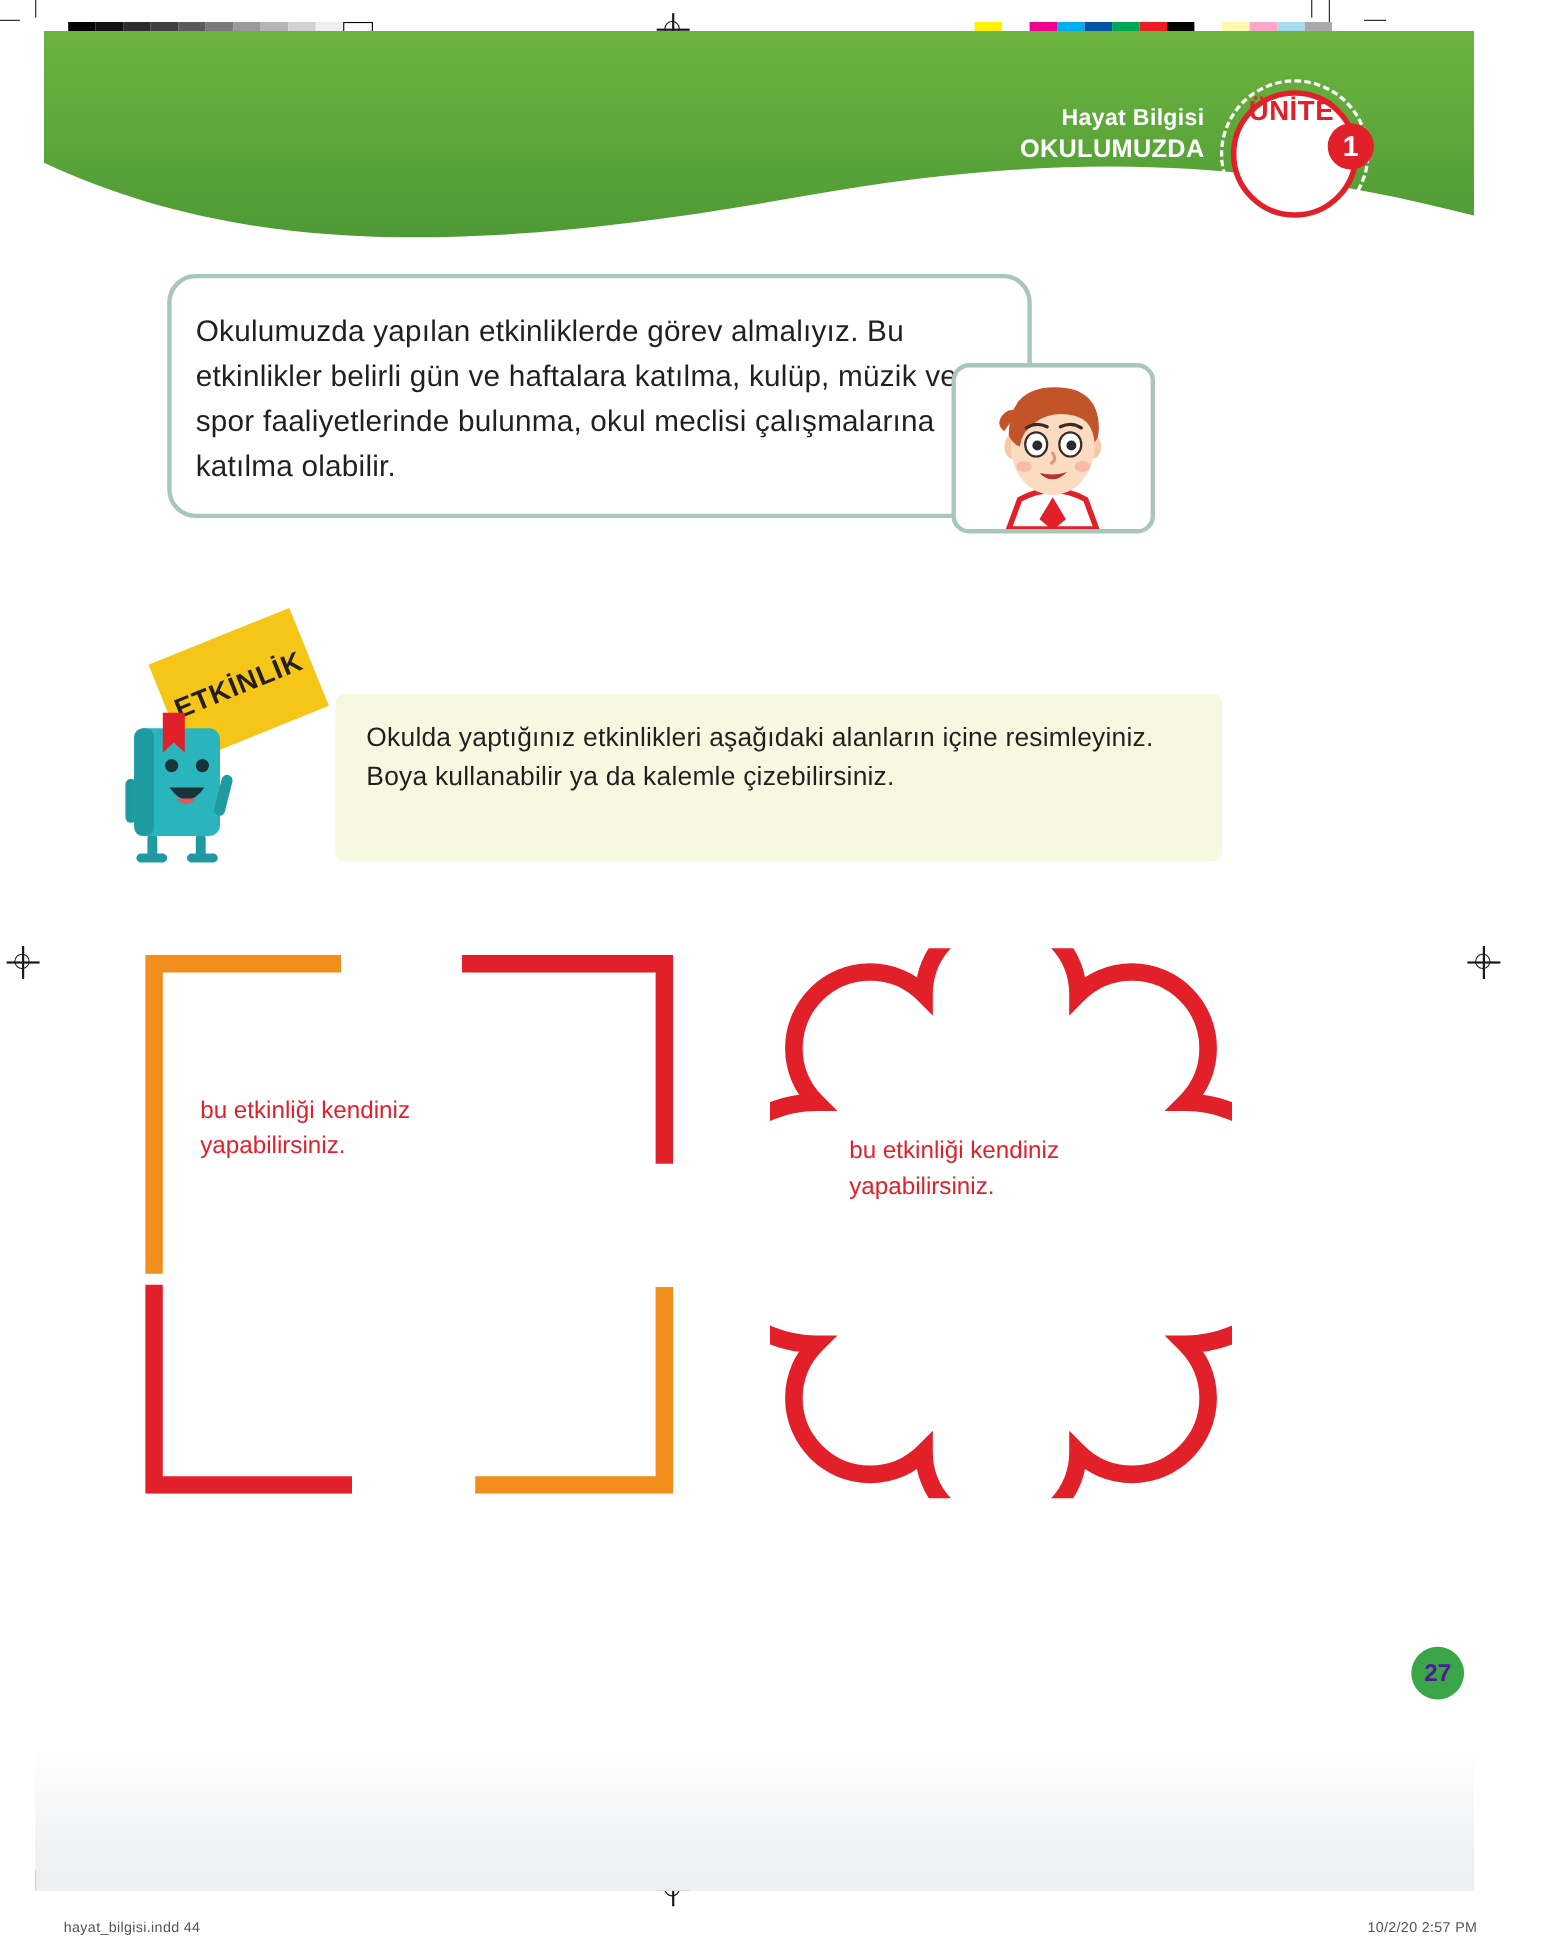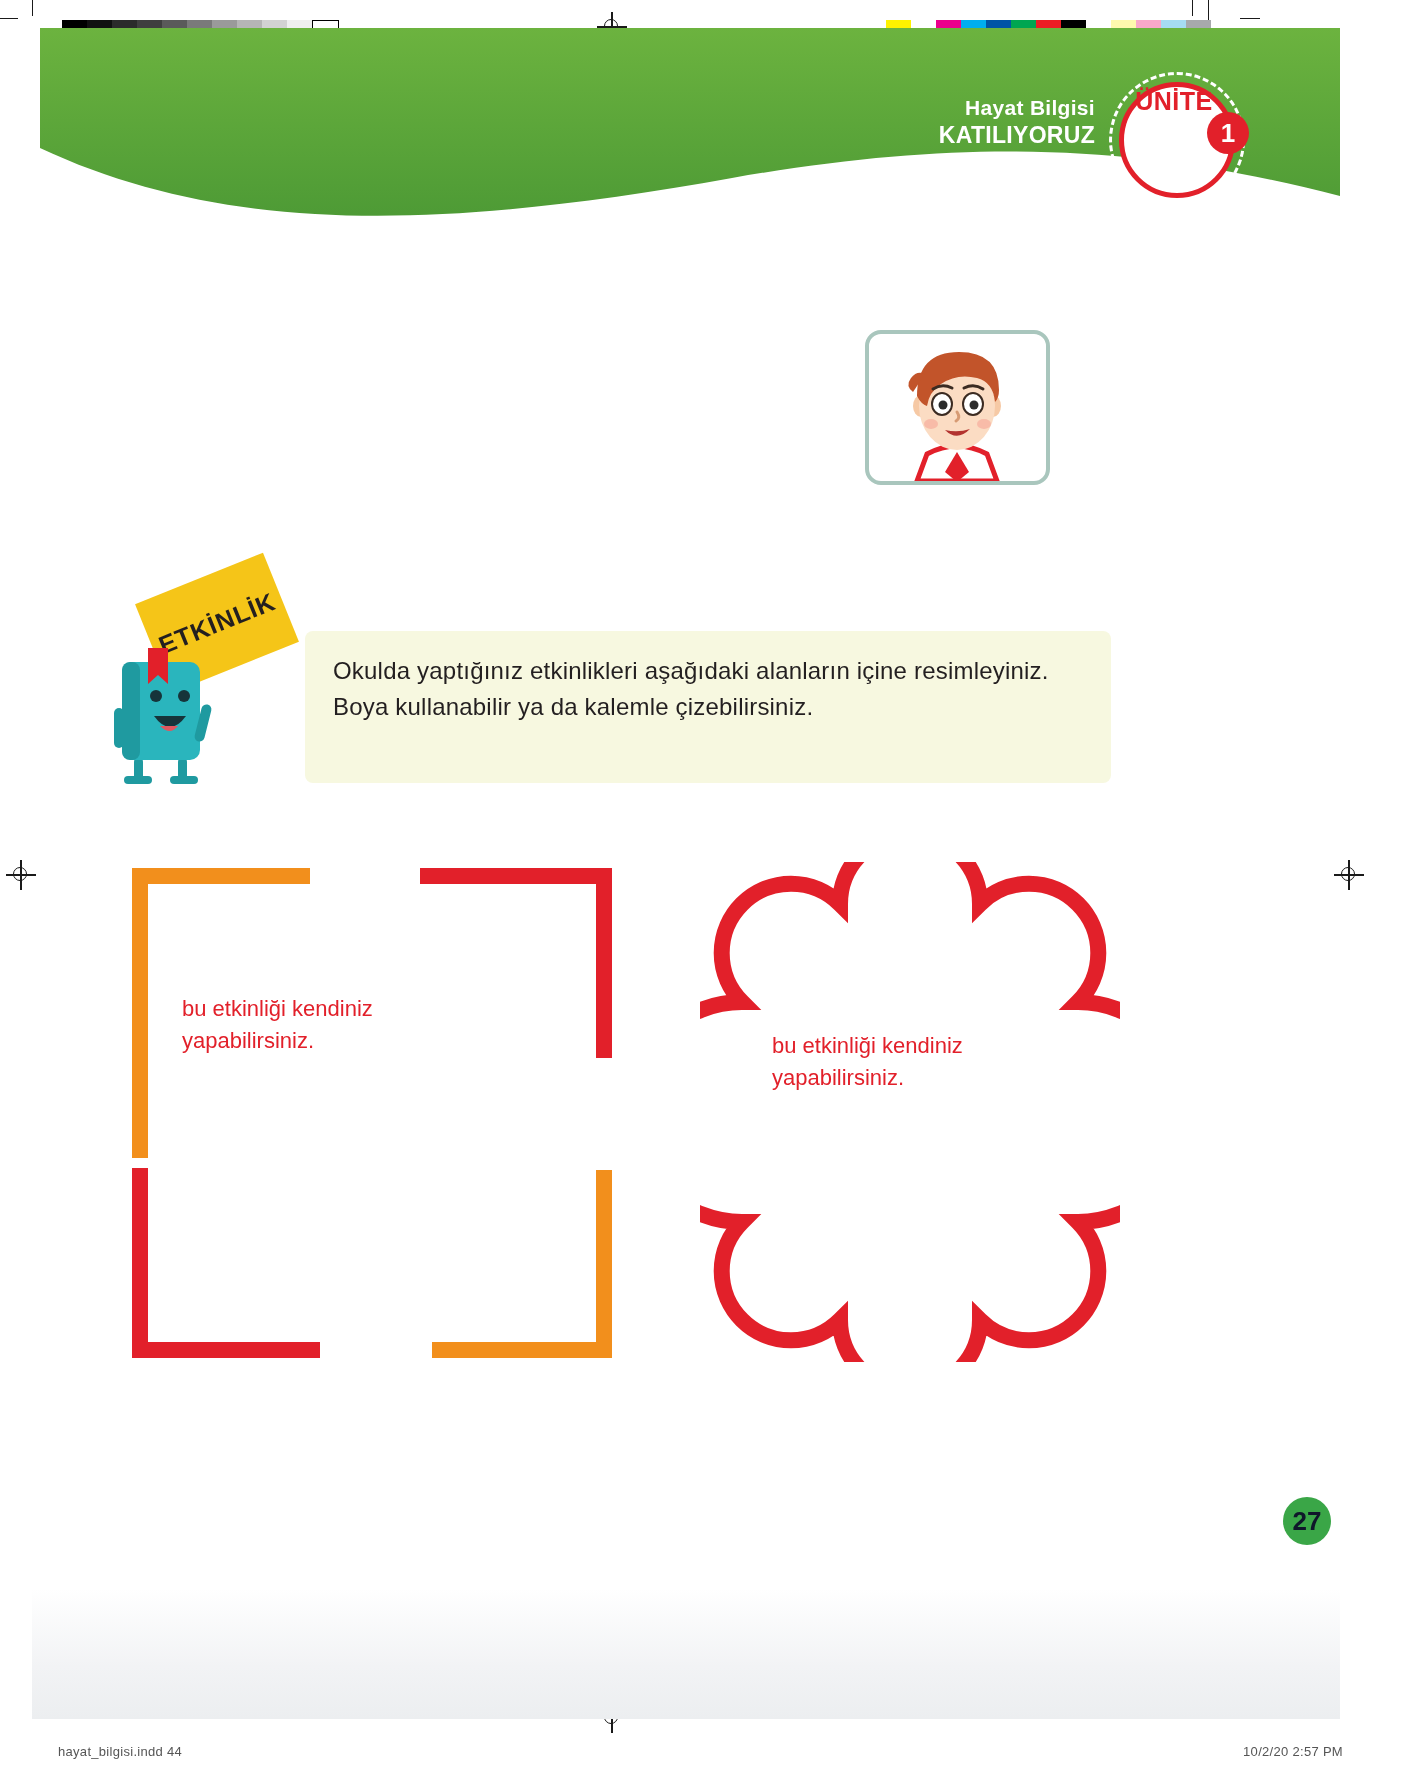--- a/index.html
+++ b/index.html
@@ -252,23 +252,23 @@
   }
 
   
   .page-number {
     position: absolute;
     right: 74px;
     bottom: 232px;
     width: 48px;
     height: 48px;
     background: #3aa647;
-    color: #0f172a;
+    color: #4c1d95;
     border-radius: 50%;
-    font-size: 26px;
+    font-size: 22px;
     font-weight: bold;
     display: flex;
     align-items: center;
     justify-content: center;
   }
 
   
   .footer-left {
     position: absolute;
     left: 58px;
@@ -367,33 +367,36 @@
         </linearGradient>
       </defs>
       <path d="M8,0 L1308,0 L1308,192 L8,192 Z" fill="url(#gGreen)"></path>
       <path d="M8,120 C200,210 420,200 700,150 C950,106 1120,120 1308,168 L1308,220 L8,220 Z" fill="#ffffff"></path>
       <path d="M8,0 L8,140 C60,150 70,150 90,148 L90,0 Z" fill="#ffffff" opacity="0"></path>
     </svg>
   </div>
 
   <div class="unit-badge-text">
     <div class="l1">Hayat Bilgisi</div>
-    <div class="l2">KATILIYORUZ</div>
+    <div class="l2">OKULUMUZDA</div>
     <div class="l3">HAYAT</div>
   </div>
 
   <div class="unit-circle">
     <div class="dashed"></div>
     <div class="inner">
       <span class="unit-word">ÜNİTE</span>
     </div>
     <div class="unit-num">1</div>
   </div>
 
   <div class="section">
+    <div class="section-box">
+      <div class="section-text">Okulumuzda yapılan etkinliklerde görev almalıyız. Bu etkinlikler belirli gün ve haftalara katılma, kulüp, müzik  ve spor faaliyetlerinde bulunma, okul meclisi çalışmalarına katılma olabilir.</div>
+    </div>
   </div>
 
   <div class="boy-card">
     <svg width="177" height="147" viewBox="0 0 177 147">
 
       <path d="M58,120 q30,-16 60,0 l10,27 l-80,0 z" fill="#ffffff" stroke="#e2202a" stroke-width="5"></path>
       <path d="M88,118 l-12,20 l12,10 l12,-10 z" fill="#e2202a"></path>
 
       <ellipse cx="52" cy="72" rx="8" ry="11" fill="#f6c9a5"></ellipse>
       <ellipse cx="124" cy="72" rx="8" ry="11" fill="#f6c9a5"></ellipse>

